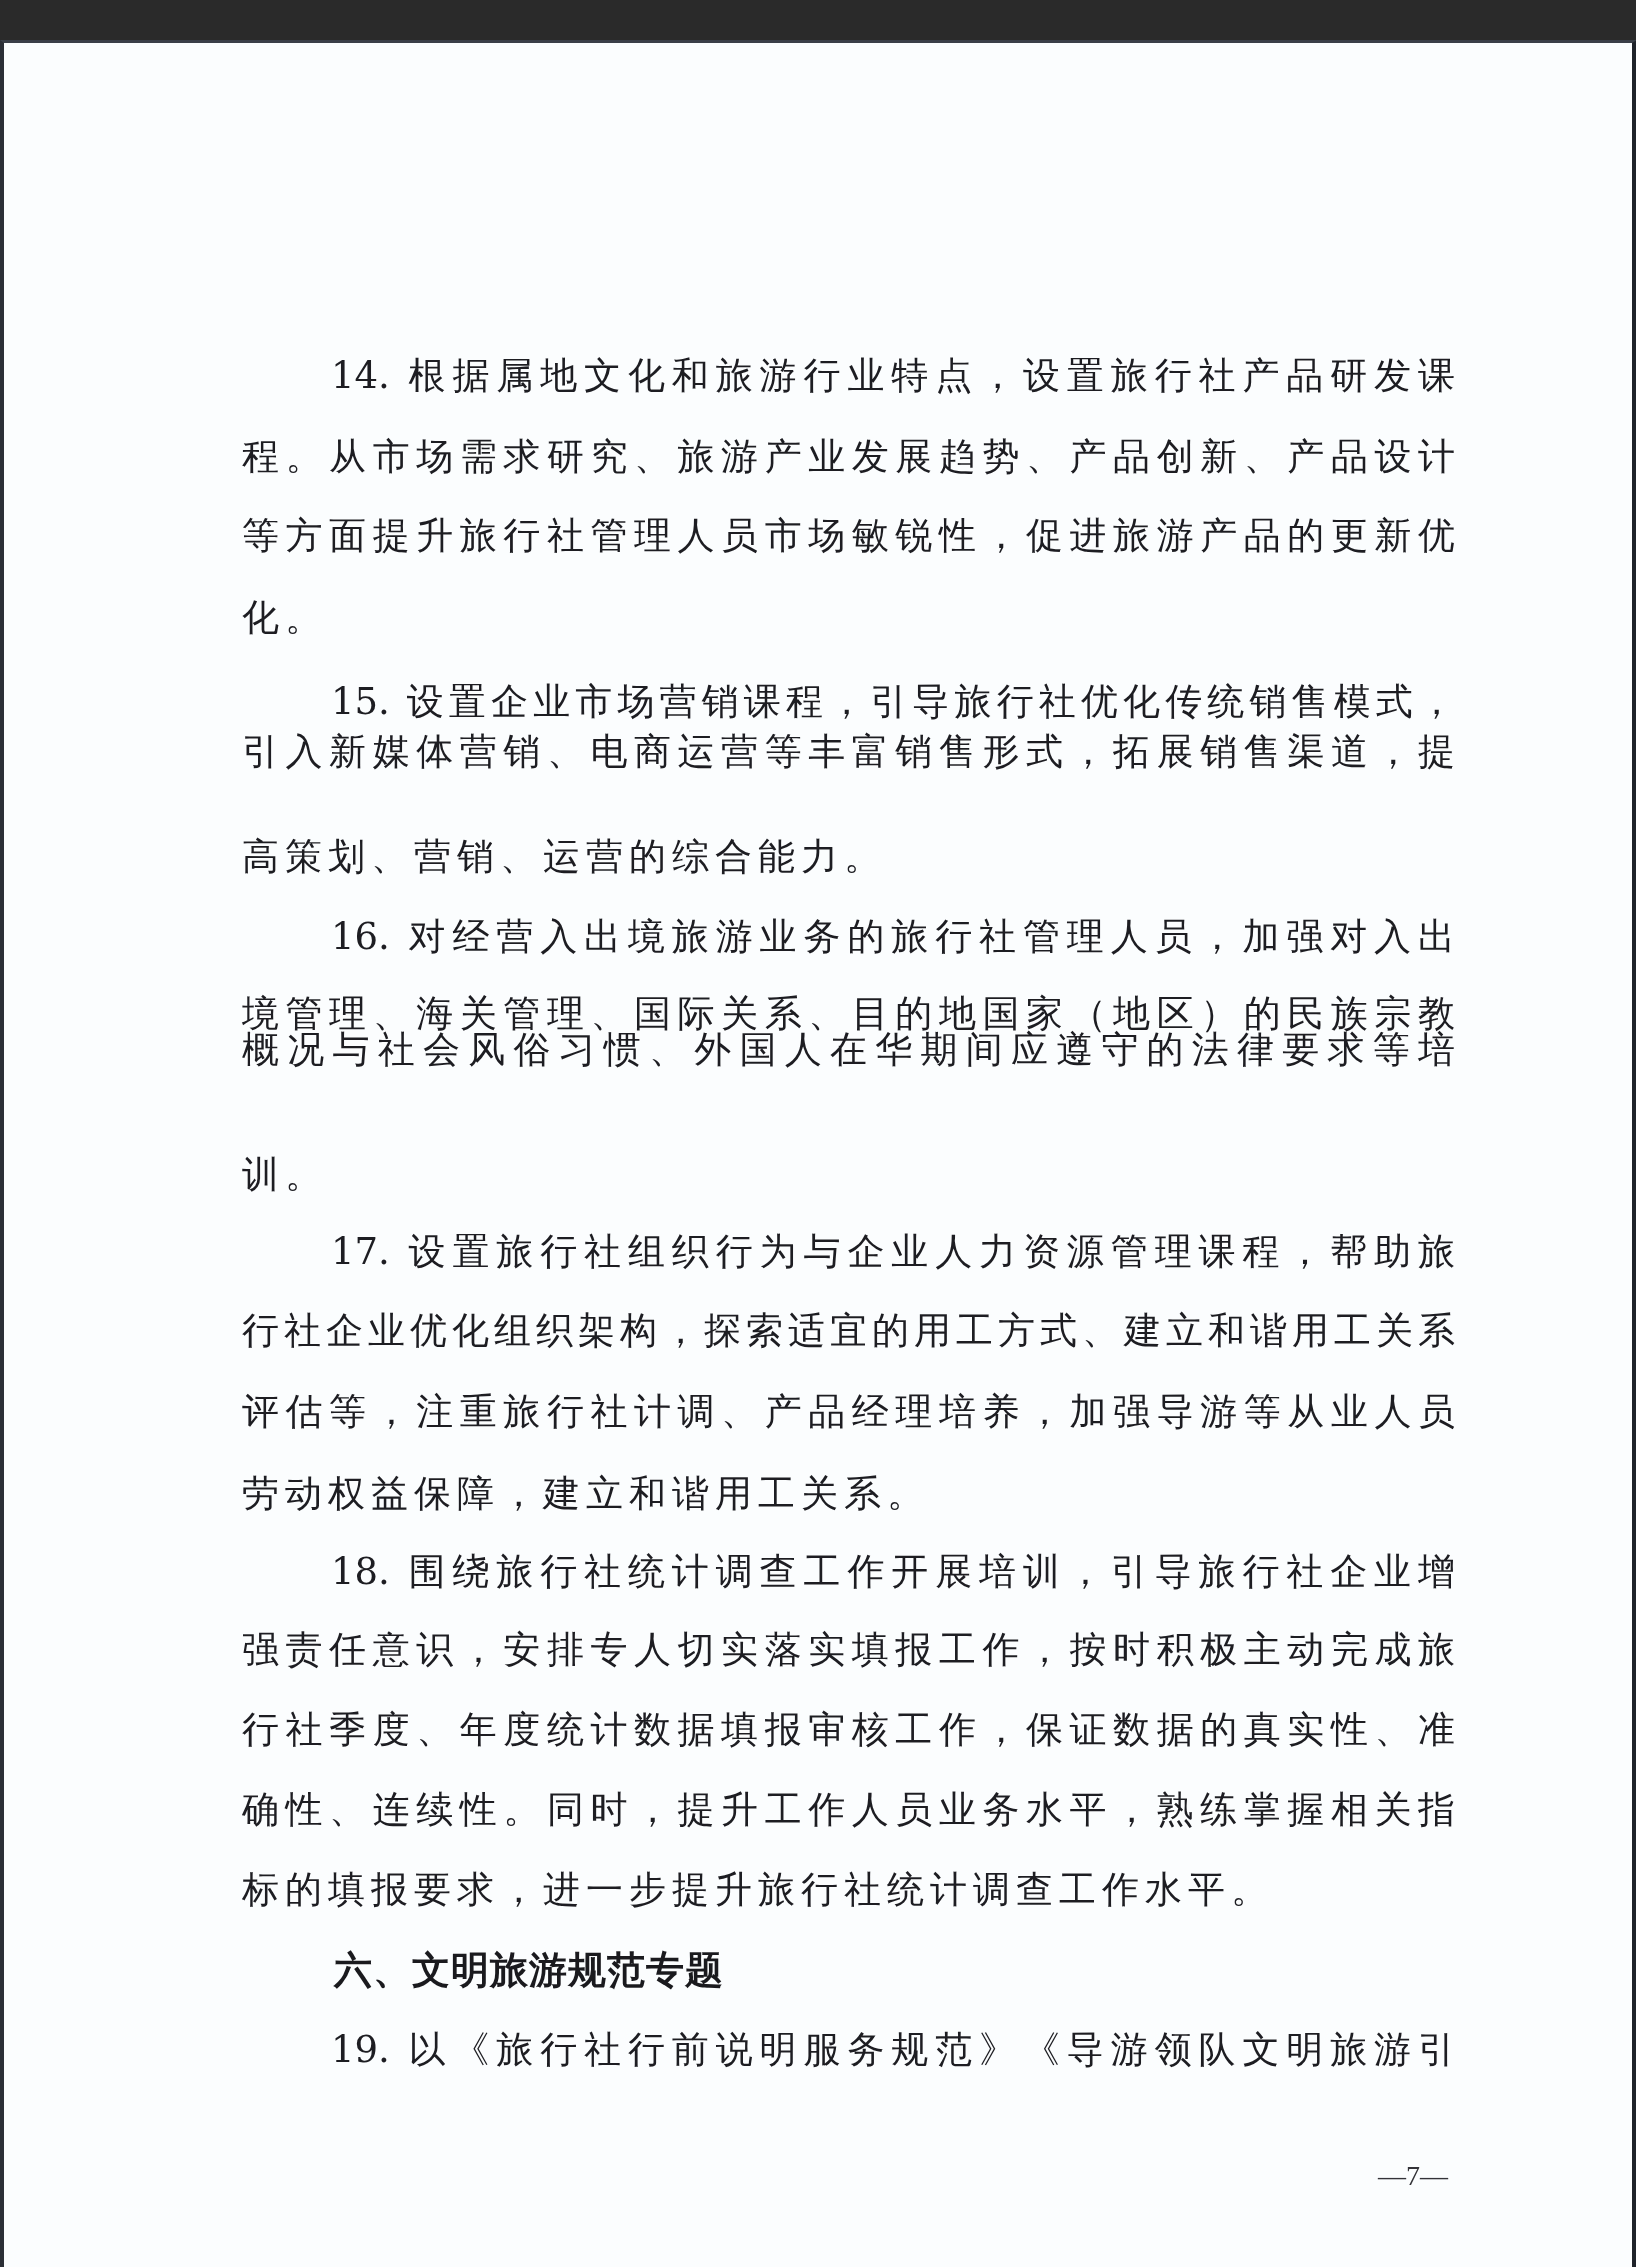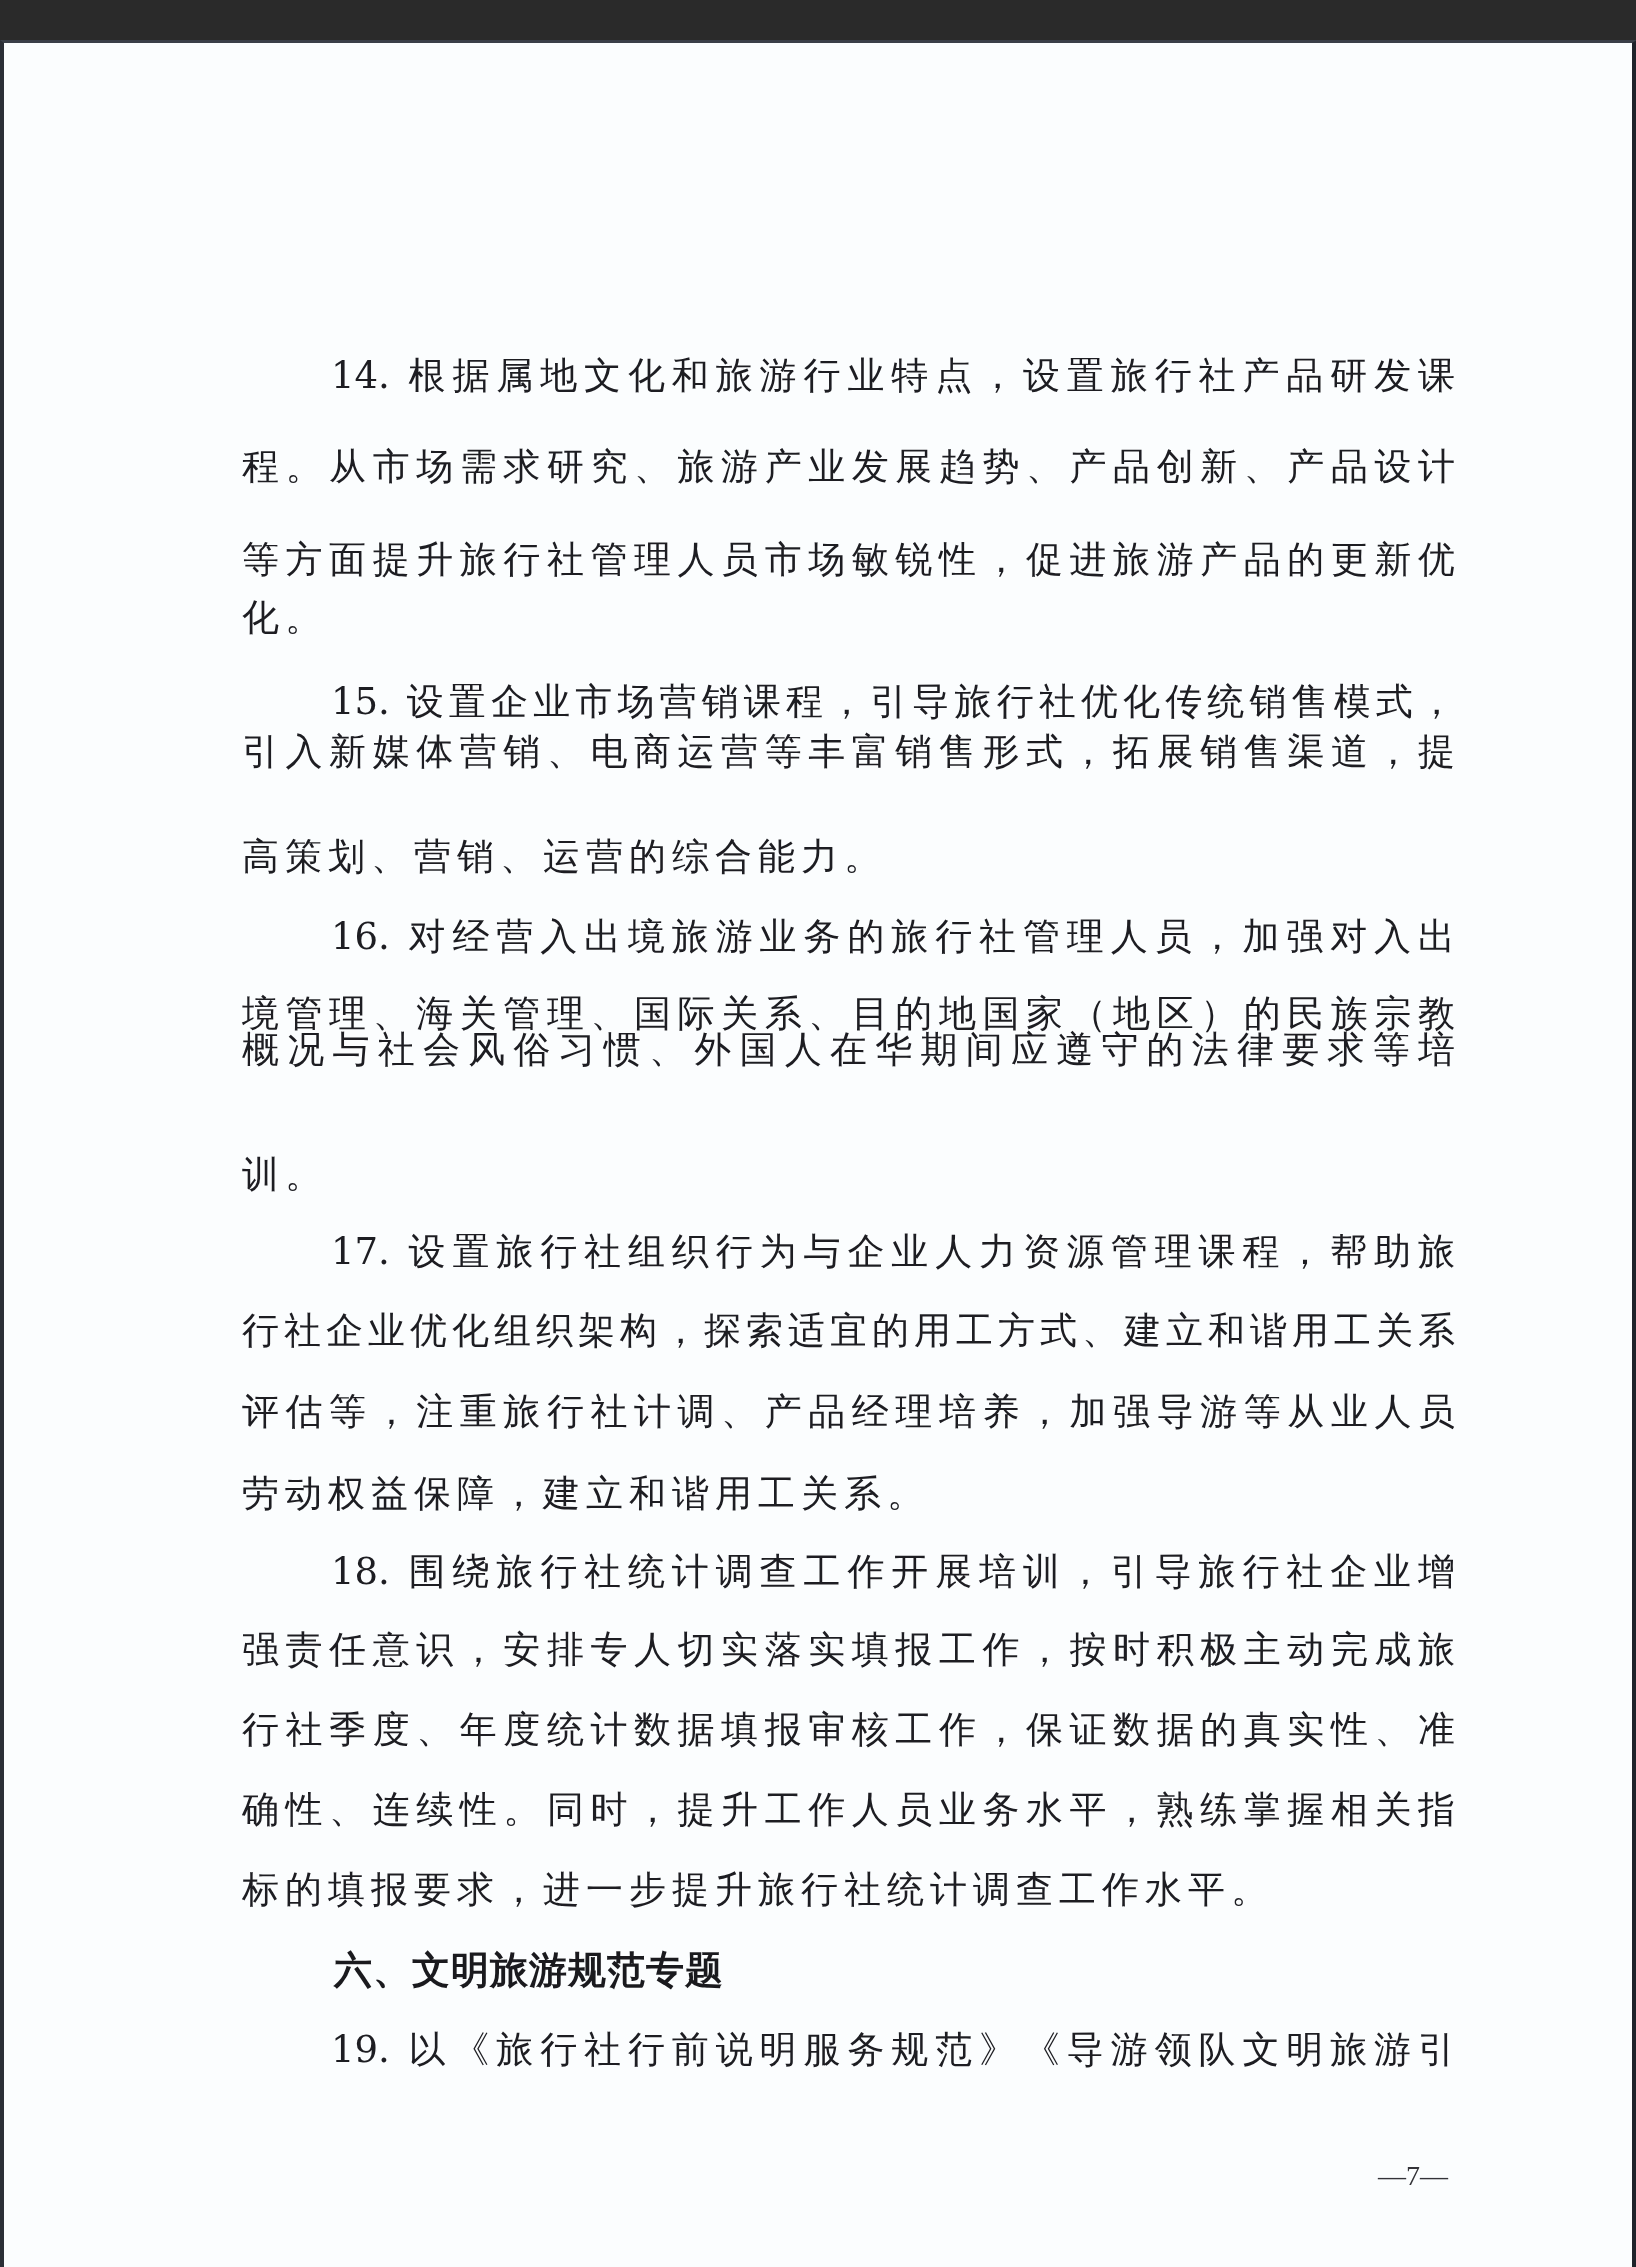--- a/index.html
+++ b/index.html
@@ -72,22 +72,22 @@
     white-space: nowrap;
   }
 </style>
 </head>
 <body>
 
 <div class="page">
 
   <div class="paragraph">
     <div class="line indent" style="top:308px">14. 根据属地文化和旅游行业特点，设置旅行社产品研发课</div>
-    <div class="line" style="top:399px">程。从市场需求研究、旅游产业发展趋势、产品创新、产品设计</div>
-    <div class="line" style="top:492px">等方面提升旅行社管理人员市场敏锐性，促进旅游产品的更新优</div>
+    <div class="line" style="top:389px">程。从市场需求研究、旅游产业发展趋势、产品创新、产品设计</div>
+    <div class="line" style="top:468px">等方面提升旅行社管理人员市场敏锐性，促进旅游产品的更新优</div>
     <div class="line short" style="top:550px">化。</div>
   </div>
 
   <div class="paragraph">
     <div class="line indent" style="top:634px">15. 设置企业市场营销课程，引导旅行社优化传统销售模式，</div>
     <div class="line" style="top:684px">引入新媒体营销、电商运营等丰富销售形式，拓展销售渠道，提</div>
     <div class="line short" style="top:789px">高策划、营销、运营的综合能力。</div>
   </div>
 
   <div class="paragraph">

